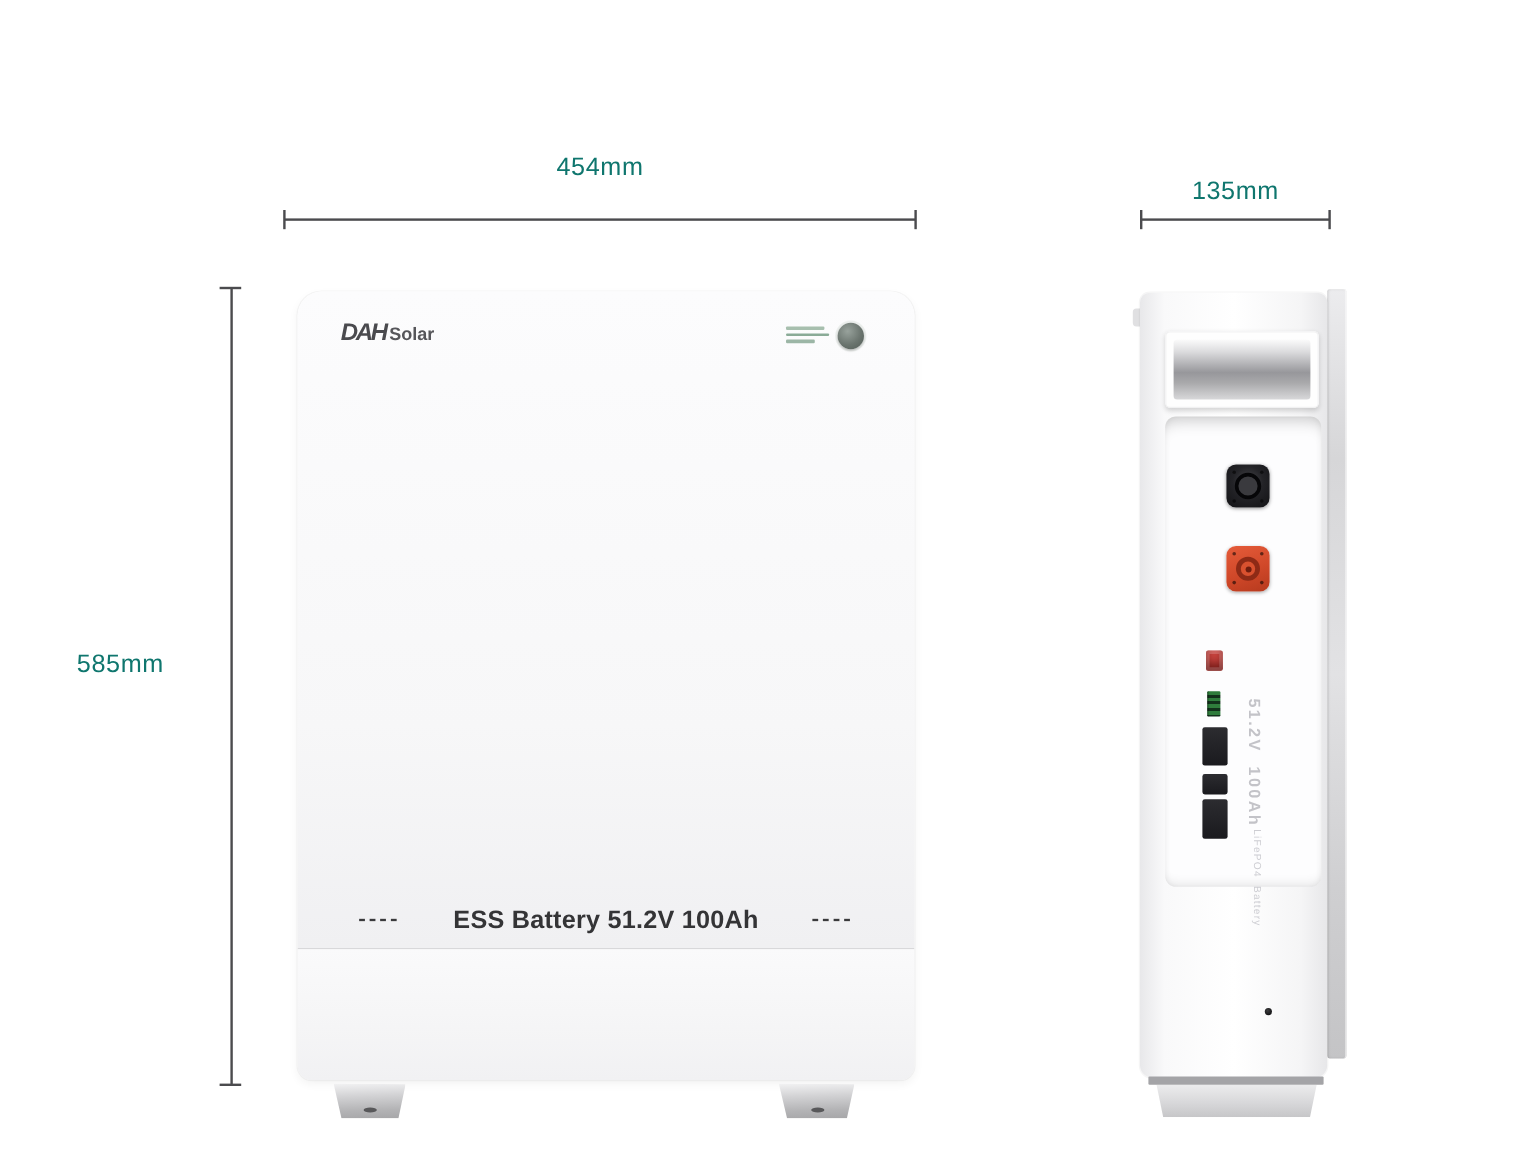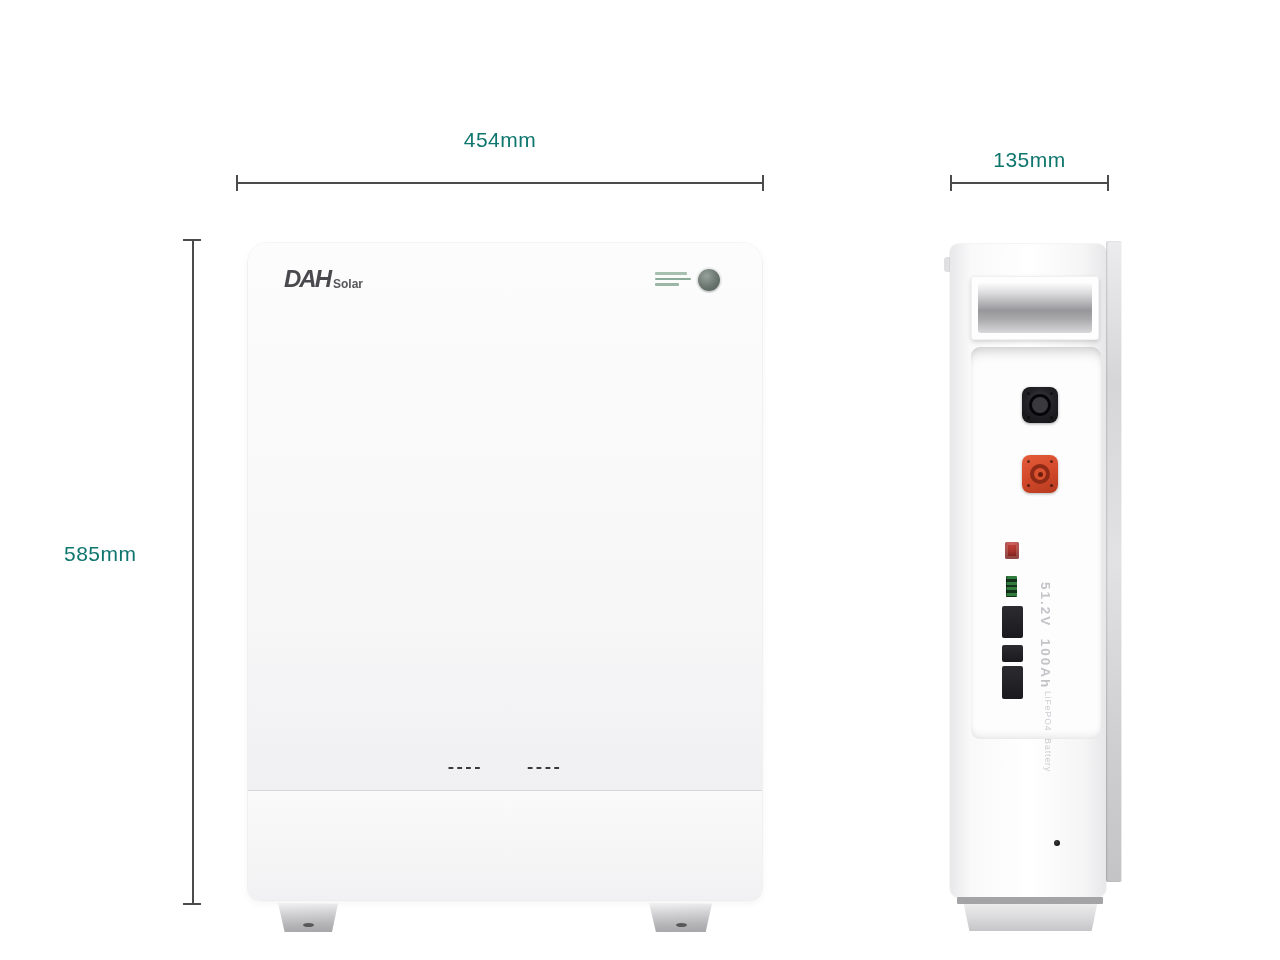--- a/index.html
+++ b/index.html
@@ -11,22 +11,22 @@
   .dim-line-v{position:absolute;width:2px;background:#4b4b4e;}
   .tick-v{position:absolute;width:2px;height:16px;background:#4b4b4e;}
   .tick-h{position:absolute;width:18px;height:2px;background:#4b4b4e;}
 
   
   .front-body{position:absolute;left:248px;top:243px;width:514px;height:657px;
     border-radius:20px 20px 12px 12px;overflow:hidden;
     background:linear-gradient(180deg,#fcfcfd 0%,#f7f7f8 55%,#f0f0f2 83%,#f0f0f2 84%);
     box-shadow:0 0 0 1px rgba(0,0,0,0.035), 0 3px 8px rgba(0,0,0,0.05);}
   .logo{position:absolute;left:36px;top:24px;display:flex;align-items:flex-end;}
-  .logo-main{font-size:24px;font-weight:800;font-style:italic;letter-spacing:-2px;color:#4a4a4e;line-height:1;}
-  .logo-sub{font-size:12px;font-weight:700;color:#56565a;line-height:1;margin-left:3px;margin-bottom:1px;}
+  .logo-main{font-size:20px;font-weight:800;font-style:italic;letter-spacing:-2px;color:#4a4a4e;line-height:1;}
+  .logo-sub{font-size:15px;font-weight:700;color:#56565a;line-height:1;margin-left:3px;margin-bottom:1px;}
   .status-print{position:absolute;left:407px;top:29px;width:38px;display:flex;flex-direction:column;gap:3px;}
   .status-print .ln{height:2.5px;border-radius:1px;}
   .ln1{width:32px;background:#a7bfae;}
   .ln2{width:36px;background:#8aab97;}
   .ln3{width:24px;background:#9cb6a6;}
   .power-button{position:absolute;left:450px;top:26px;width:22px;height:22px;border-radius:50%;
     background:radial-gradient(circle at 38% 32%,#98a29c 0%,#6b756f 55%,#515b55 100%);
     box-shadow:0 1px 2px rgba(0,0,0,0.25), 0 0 0 2px rgba(235,238,236,0.9);}
   .label-row{position:absolute;left:0;top:505px;width:100%;height:38px;display:flex;
     align-items:center;justify-content:center;gap:44px;}
@@ -127,20 +127,21 @@
 
     <div class="status-print">
       <div class="ln ln1"></div>
       <div class="ln ln2"></div>
       <div class="ln ln3"></div>
     </div>
     <div class="power-button"></div>
 
     <div class="label-row">
       <span class="dashes">----</span>
+      <span class="product-label">ESS Battery 51.2V 100Ah</span>
       <span class="dashes">----</span>
     </div>
 
     <div class="front-divider"></div>
     <div class="front-base"></div>
   </div>
 
   <div class="foot" style="left:278px;top:903px;width:60px;">
     <div class="foot-hole"></div>
   </div>

